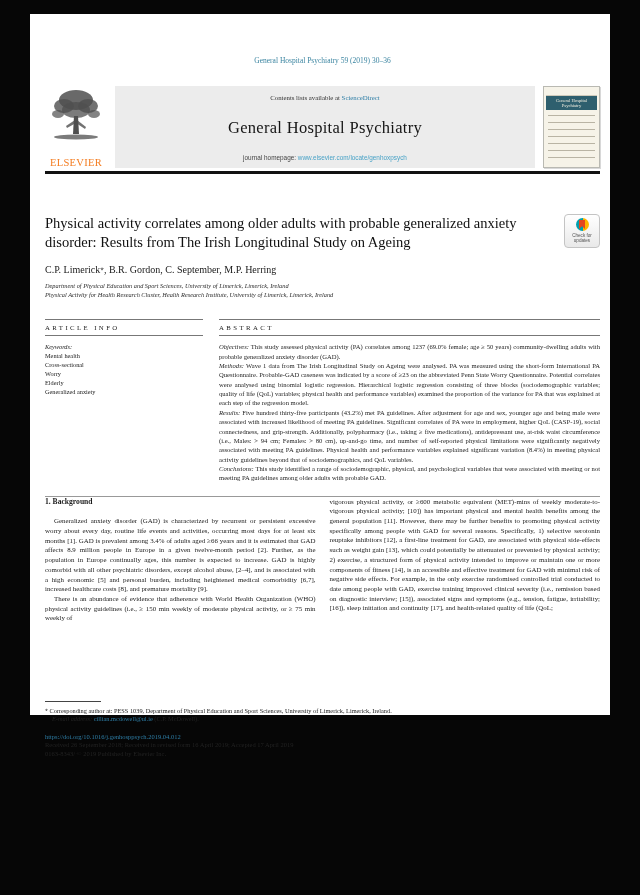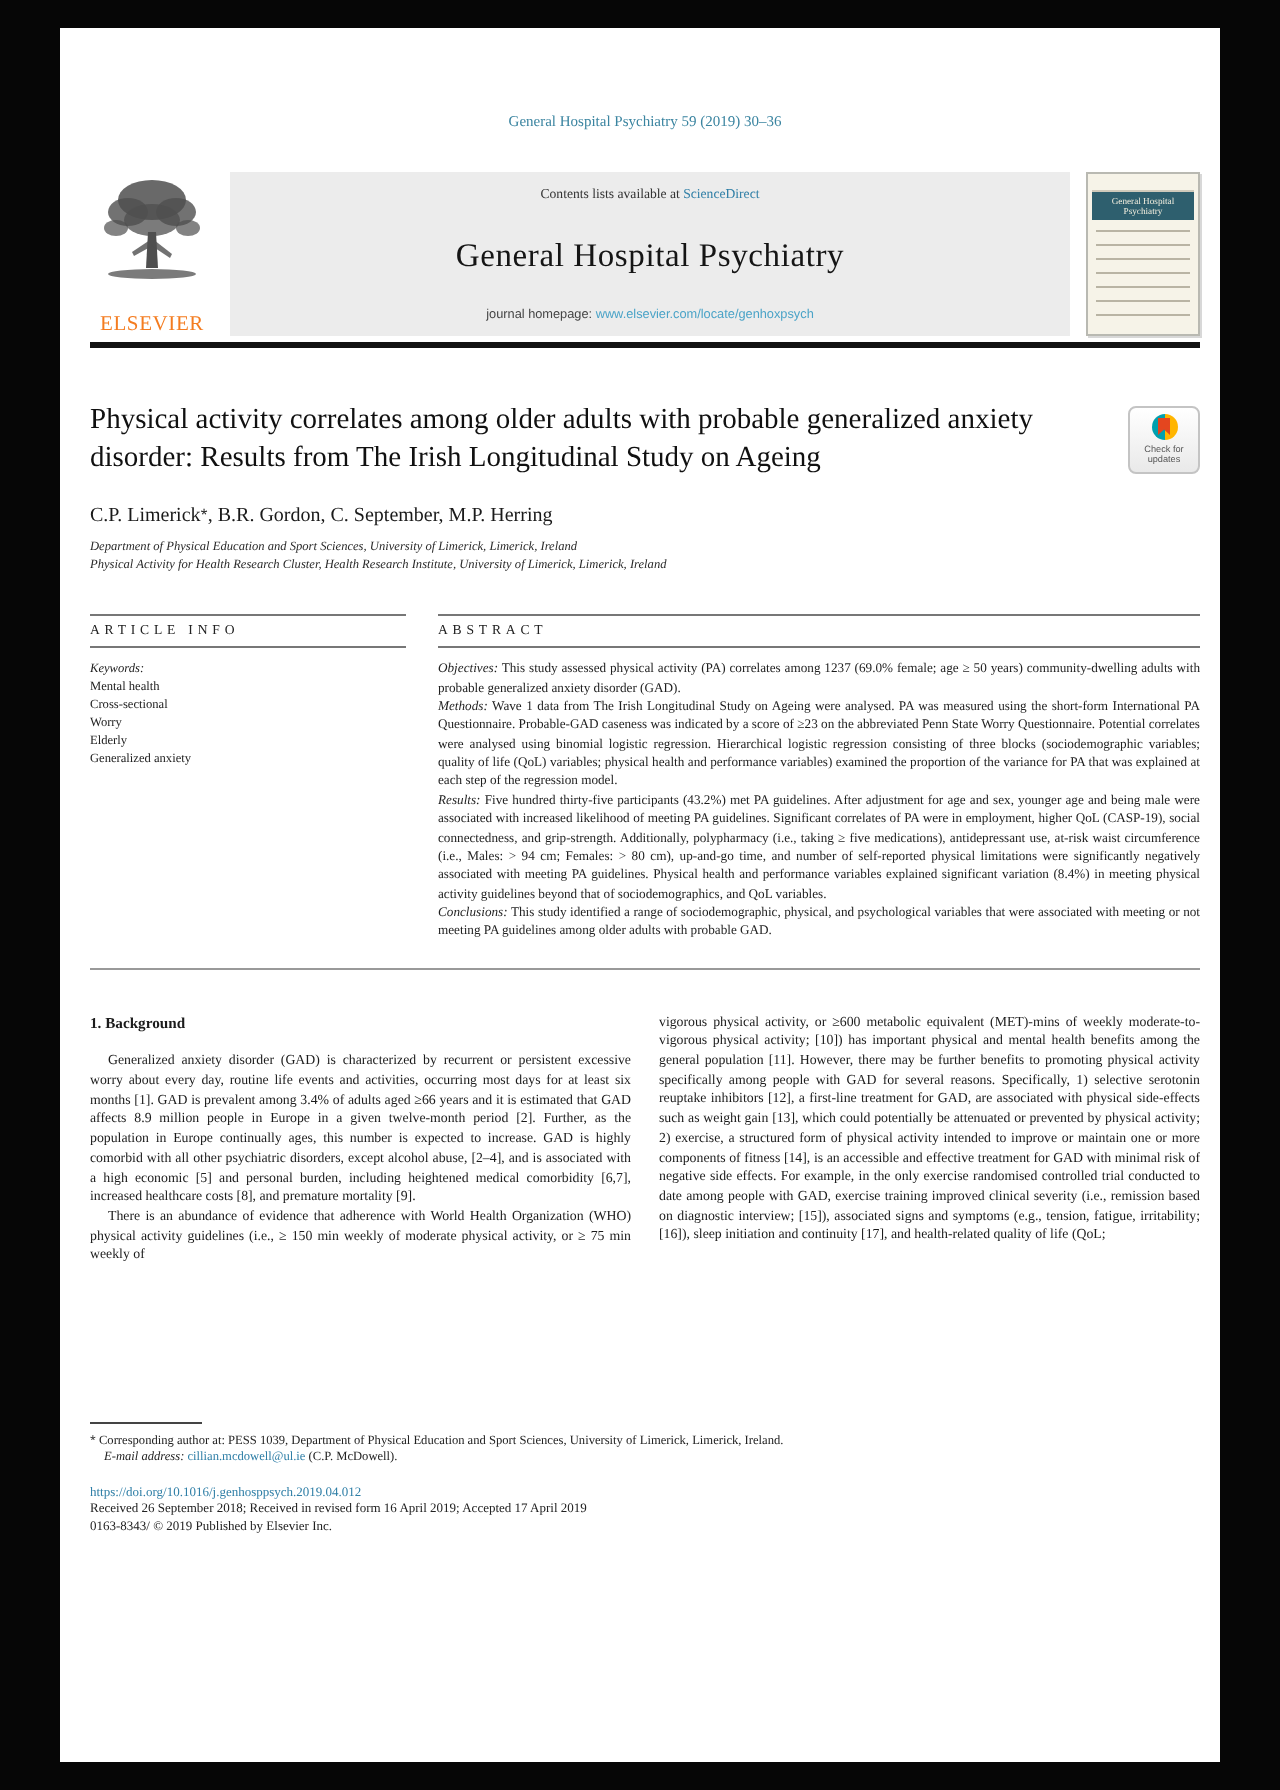--- a/index.html
+++ b/index.html
@@ -1,19 +1,19 @@
 <!DOCTYPE html>
 <html><head>
 <meta charset="utf-8">
 <style>
   * { margin:0; padding:0; box-sizing:border-box; }
   html,body { background:#000; }
   .canvas { position:relative; width:640px; height:895px; background:#060606; overflow:hidden;
             font-family:"Liberation Serif", serif; }
-  .page { position:absolute; left:30px; top:14px; width:580px; height:867px; background:#ffffff;
+  .page { position:absolute; left:30px; top:14px; width:580px; height:701px; background:#ffffff;
           padding:0 10px 11px 15px; color:#1c1c1c; }
 
   
   .citation { margin-top:42px; text-align:center; font-size:7.5px; color:#3a84a0; }
 
   
   .head-row { display:flex; margin-top:21px; align-items:stretch; }
   .elsevier-block { width:62px; display:flex; flex-direction:column; align-items:center; justify-content:space-between; }
   .elsevier-word { color:#f47c20; font-size:10.5px; letter-spacing:0.3px; margin-top:1px; }
   .band { flex:1; background:#ececec; margin:0 8px; padding:8px 6px 7px 6px; text-align:center;
@@ -26,21 +26,21 @@
   .cover { width:57px; height:82px; background:#f6f3e8; border:1px solid #b9b9b2; padding:2px;
            display:flex; flex-direction:column; box-shadow:1px 1px 0 #d8d8d8; }
   .cover-top { height:7px; border-bottom:1px solid #cfcabb; font-size:4px; color:#777; overflow:hidden; }
   .cover-band { background:#2e5f6e; color:#f3efdf; font-size:4.6px; line-height:5px; padding:2px 1px;
                 text-align:center; overflow:hidden; }
   .cover-lines { flex:1; margin:3px 2px;
      background:repeating-linear-gradient(#f6f3e8 0 2px, #b9b4a4 2px 3px, #f6f3e8 3px 7px); }
   .thick-rule { height:3px; background:#121212; margin-top:3px; }
 
   
-  .title-row { display:flex; margin-top:27px;align-items:center; }
+  .title-row { display:flex; margin-top:40px; }
   .article-title { flex:1; font-size:14.5px; line-height:18.5px; color:#101010; padding-right:18px; }
   .badge { width:36px; height:34px; border:1px solid #c4c4c4; border-radius:4px;
            background:linear-gradient(#ffffff,#e9e9e9); display:flex; flex-direction:column;
            align-items:center; padding-top:3px; cursor:pointer; }
   .crossmark { width:13px; height:13px; border-radius:50%;
                background:linear-gradient(90deg,#00a0af 50%, #ffb500 50%); position:relative; }
   .crossmark:before { content:""; position:absolute; left:3.5px; top:2px; width:6px; height:9px;
      background:#e4461f; clip-path:polygon(0 0,100% 0,100% 100%,50% 70%,0 100%); }
   .badge-label { font-size:4.6px; line-height:5.2px; color:#555; text-align:center; margin-top:2px;
                  font-family:"Liberation Sans", sans-serif; }
@@ -55,21 +55,21 @@
   .abs-col { flex:1; margin-left:16px; }
   .sec-head { border-top:1px solid #777; border-bottom:1px solid #777; padding:4.5px 0 4px 0;
               font-size:6.8px; letter-spacing:2.4px; color:#222; }
   .kw { margin-top:6px; font-size:6.3px; line-height:9px; color:#222; }
   .kw-label { font-style:italic; }
   .abs-body { margin-top:6px; font-size:6.6px; line-height:9.35px; text-align:justify; color:#1e1e1e; }
   .abs-p i { font-style:italic; }
   .closing-rule { border-top:1px solid #999; margin-top:13px; }
 
   
-  .body-cols { display:flex; margin-top:22px; height:196px; overflow:hidden; }
+  .body-cols { display:flex; height:196px; overflow:hidden; }
   .col { flex:1; font-size:6.9px; line-height:9.7px; text-align:justify; color:#1b1b1b; }
   .col-left { margin-right:14px; }
   .body-heading { font-weight:bold; font-size:7.6px; margin-bottom:10px; text-align:left; }
   .col p.ind { text-indent:9px; }
 
   
   .foot-rule { width:56px; border-top:1px solid #444; margin-top:8px; }
   .footnote { font-size:6.3px; line-height:8.8px; margin-top:2px; color:#222; }
   .footnote .em-label { font-style:italic; }
   .link { color:#2e7ea6; text-decoration:none; cursor:pointer; }

